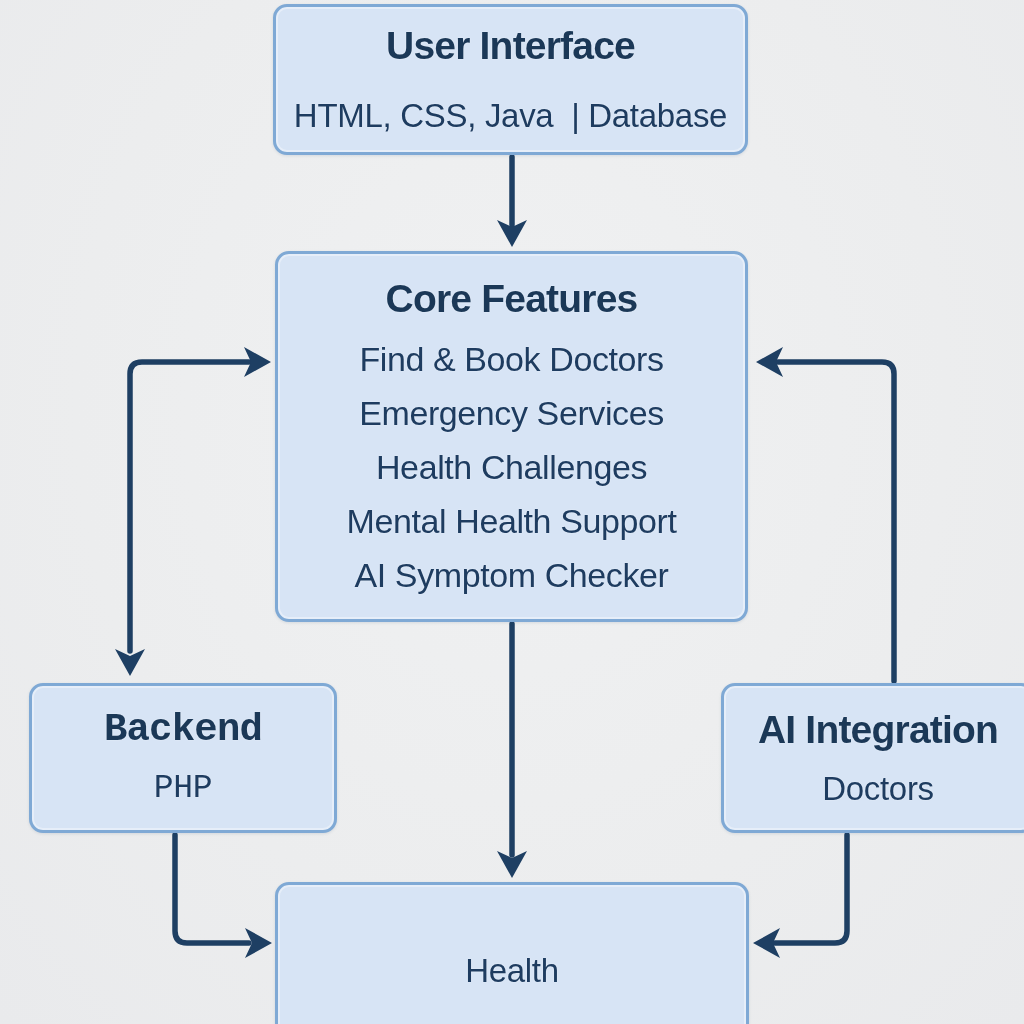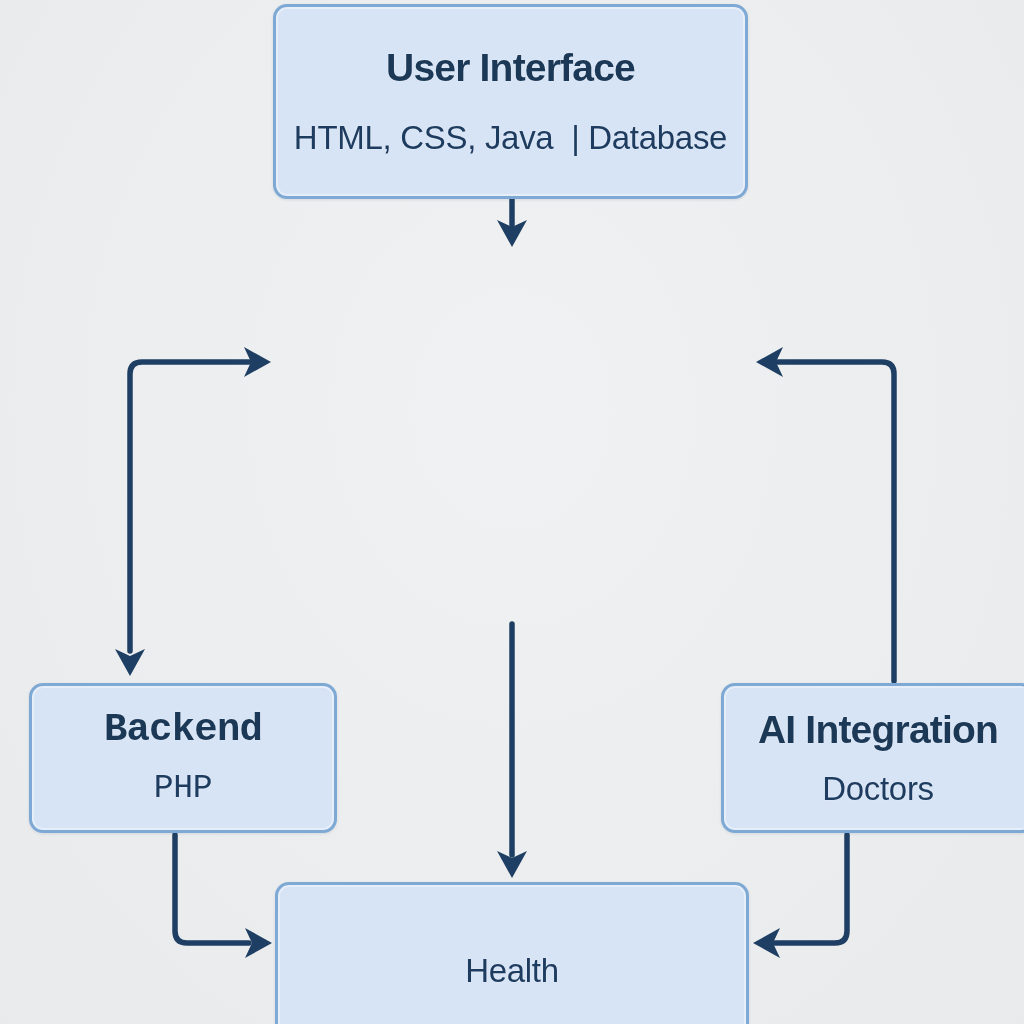--- a/index.html
+++ b/index.html
@@ -56,21 +56,21 @@
     white-space: pre;
   }
   .node-item {
     font-size: 34px;
     font-weight: 400;
     letter-spacing: -0.4px;
     color: #1e3c60;
     text-shadow: 0 0 2px rgba(255,255,255,0.5);
     line-height: 54px;
   }
-  #node-user-interface { left: 273px; top: 4px;   width: 475px; height: 195px; gap: 10px; }
+  #node-user-interface { left: 273px; top: 4px;   width: 475px; height: 151px; gap: 10px; }
   #node-core-features  { left: 275px; top: 251px; width: 473px; height: 371px; padding-top: 6px; }
   #node-backend        { left: 29px;  top: 683px; width: 308px; height: 150px; font-family: Liberation Mono, monospace; }
   #node-ai-integration { left: 683px; top: 683px; width: 314px; height: 150px; margin-left: 38px; }
   #node-database       { left: 275px; top: 882px; width: 474px; height: 160px; }
   #node-core-features .node-title { margin-bottom: 10px; }
   .edge-line {
     fill: none;
     stroke: #1e3f63;
     stroke-width: 5.5;
     stroke-linecap: round;
@@ -114,20 +114,28 @@
       <path class="edge-line" d="M847,835 V931 Q847,943 835,943 H775"></path>
       <polygon class="edge-head" points="753,943 780,928 773,943 780,958"></polygon>
     </g>
   </svg>
 
   <div class="node" id="node-user-interface">
     <div class="node-title">User Interface</div>
     <div class="node-sub">HTML, CSS, Java  | Database</div>
   </div>
 
+  <div class="node" id="node-core-features">
+    <div class="node-title">Core Features</div>
+    <div class="node-item">Find &amp; Book Doctors</div>
+    <div class="node-item">Emergency Services</div>
+    <div class="node-item">Health Challenges</div>
+    <div class="node-item">Mental Health Support</div>
+    <div class="node-item">AI Symptom Checker</div>
+  </div>
 
   <div class="node" id="node-backend">
     <div class="node-title">Backend</div>
     <div class="node-sub">PHP</div>
   </div>
 
   <div class="node" id="node-ai-integration">
     <div class="node-title">AI Integration</div>
     <div class="node-sub">Doctors</div>
   </div>

